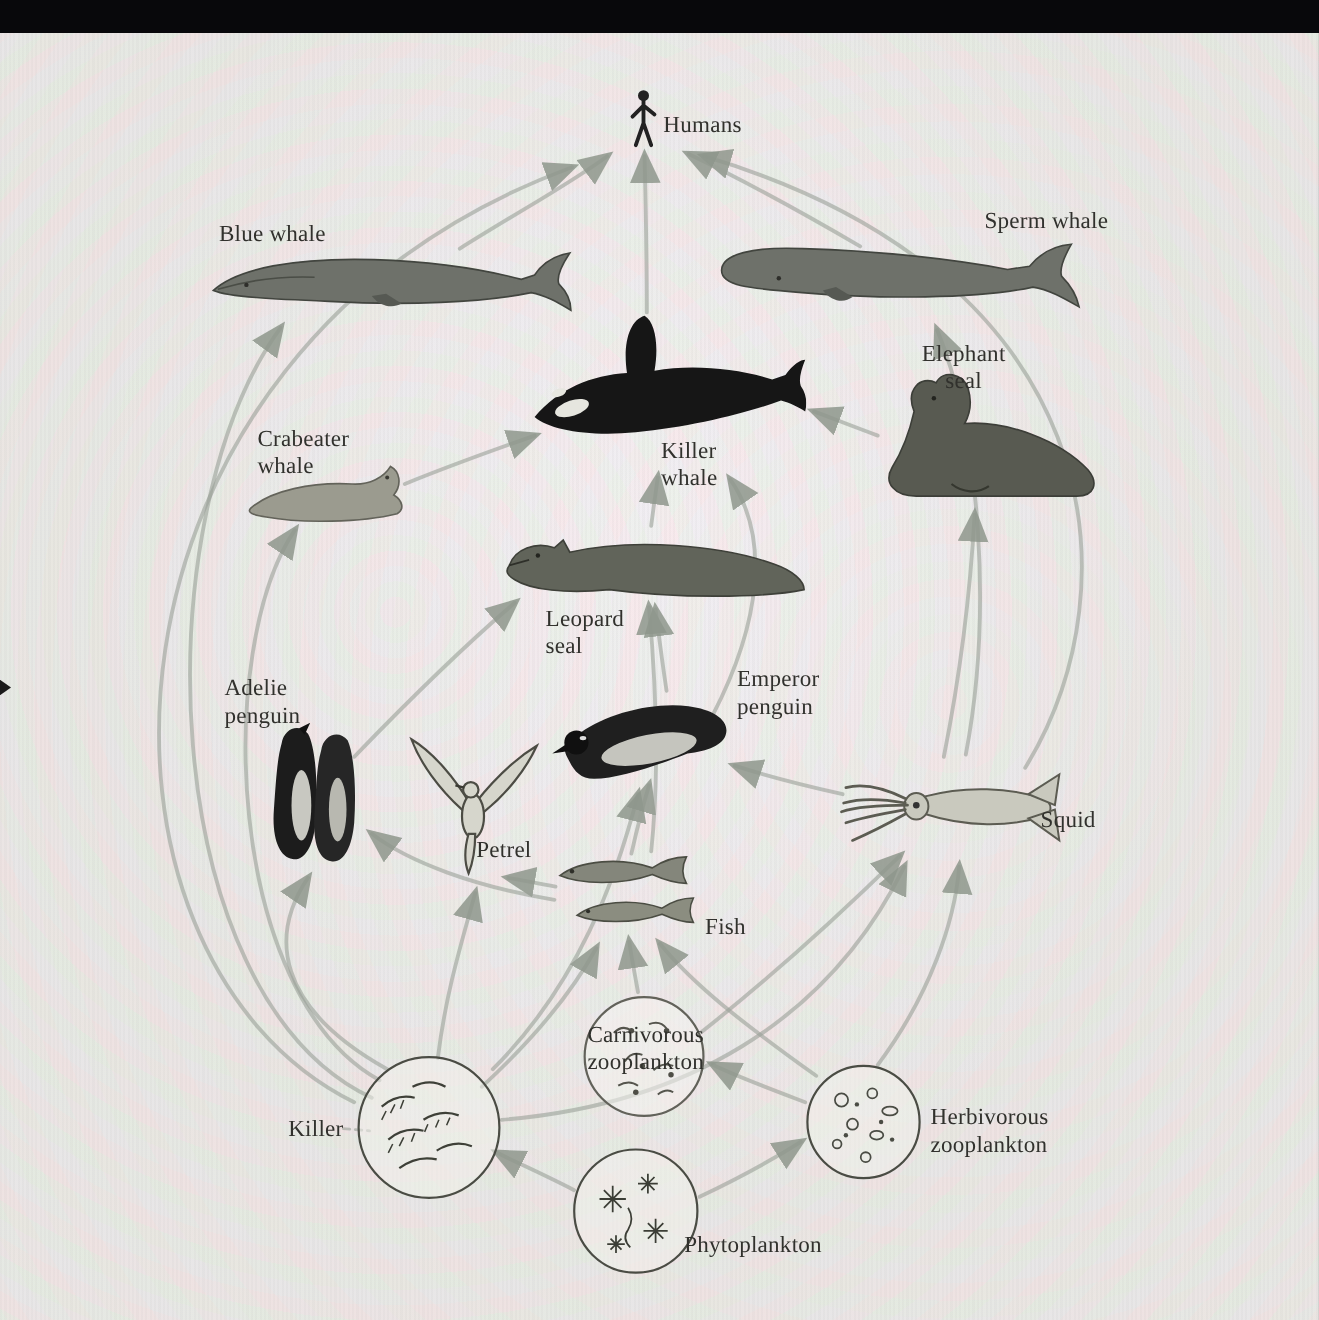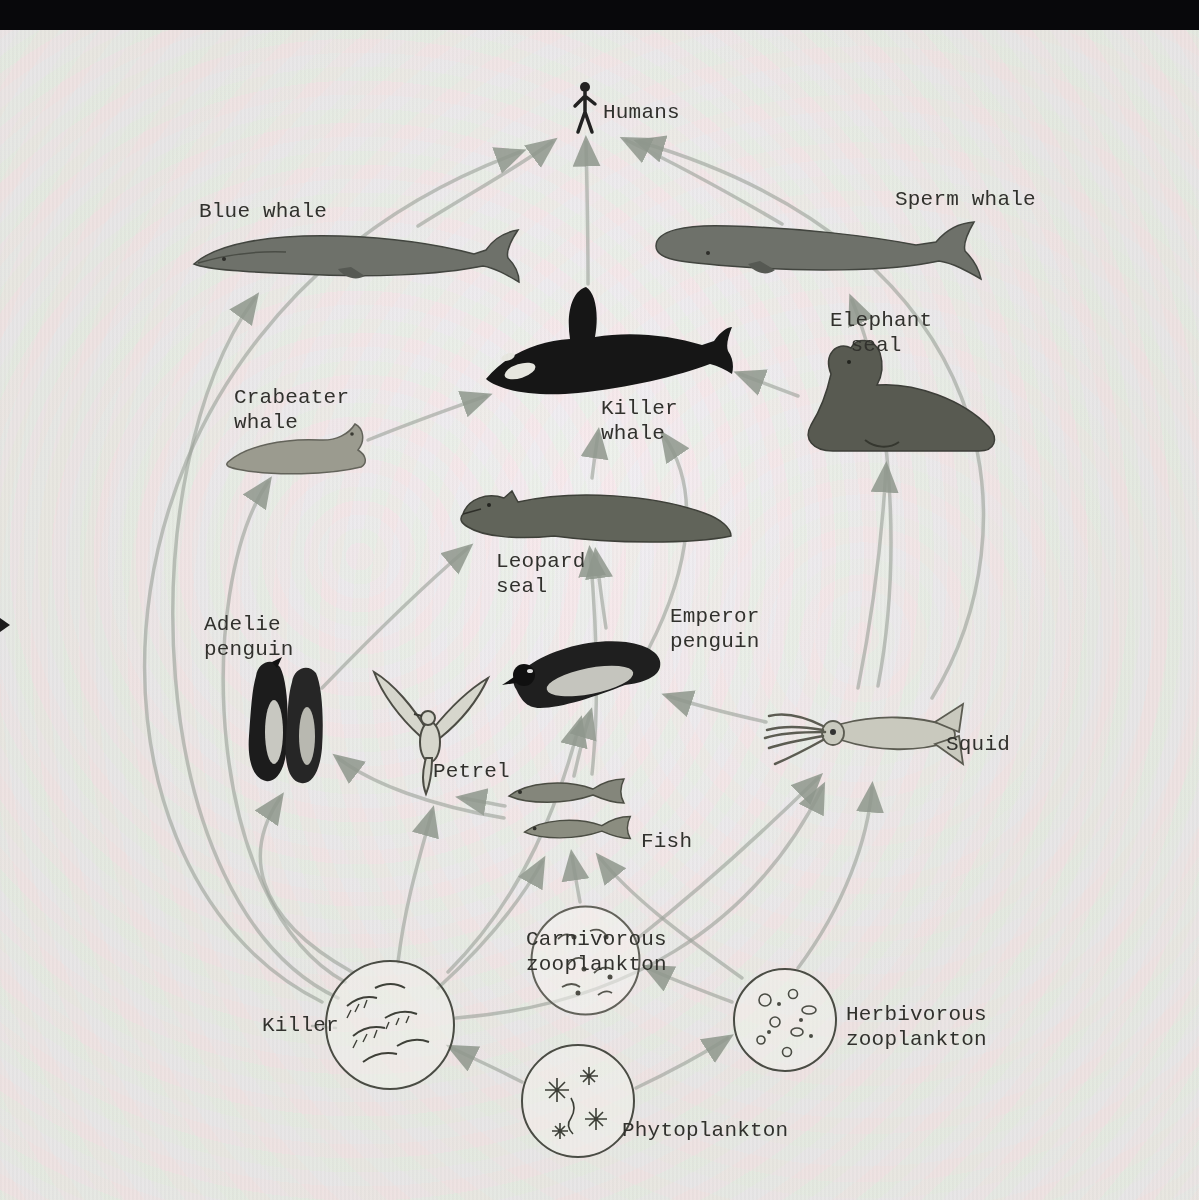--- a/index.html
+++ b/index.html
@@ -1,32 +1,32 @@
 <!DOCTYPE html>
 <html><head>
 <meta charset="utf-8">
 <style>
   html,body{margin:0;padding:0;background:#000;}
   .screen{position:relative;width:1199px;height:1200px;overflow:hidden;
-    background:#0a0a0d;font-family:Liberation Mono, monospace;}
+    background:#0a0a0d;font-family:Liberation Serif, serif;}
   .top-bar{position:absolute;top:0;left:0;width:1199px;height:30px;background:#08080b;z-index:5;}
   .page{position:absolute;top:30px;left:0;width:1199px;height:1170px;background:#eceae5;}
   .page::before{content:"";position:absolute;inset:0;pointer-events:none;
     background:
       repeating-radial-gradient(circle at 30% 45%, rgba(255,170,210,0.07) 0 14px, rgba(170,230,190,0.07) 14px 28px, rgba(190,190,250,0.05) 28px 42px),
       repeating-radial-gradient(circle at 72% 52%, rgba(255,180,200,0.06) 0 16px, rgba(180,230,200,0.06) 16px 32px, rgba(200,205,255,0.05) 32px 48px),
       radial-gradient(ellipse at 50% 38%, rgba(255,250,252,0.55), rgba(236,234,229,0) 62%);}
   .page::after{content:"";position:absolute;inset:0;pointer-events:none;
     background:repeating-linear-gradient(90deg, rgba(0,0,0,0.018) 0 2px, rgba(255,255,255,0.015) 2px 4px);}
   .arrows{position:absolute;top:0;left:0;width:1199px;height:1200px;z-index:1;}
   .art{position:absolute;z-index:2;}
   .label{position:absolute;z-index:3;color:#31312d;font-size:21px;line-height:1.18;
     white-space:pre-line;letter-spacing:0.2px;}
   .label.right{text-align:center;}
-  .label.center{text-align:right;}
+  .label.center{text-align:center;}
   .artifact{position:absolute;left:0;top:618px;width:10px;height:14px;background:#1b1b1b;
     clip-path:polygon(0 0,100% 50%,0 100%);z-index:4;}
 </style>
 </head>
 <body>
 
 <div class="screen">
   <div class="top-bar"></div>
   <div class="page"></div>
   <div class="artifact"></div>

